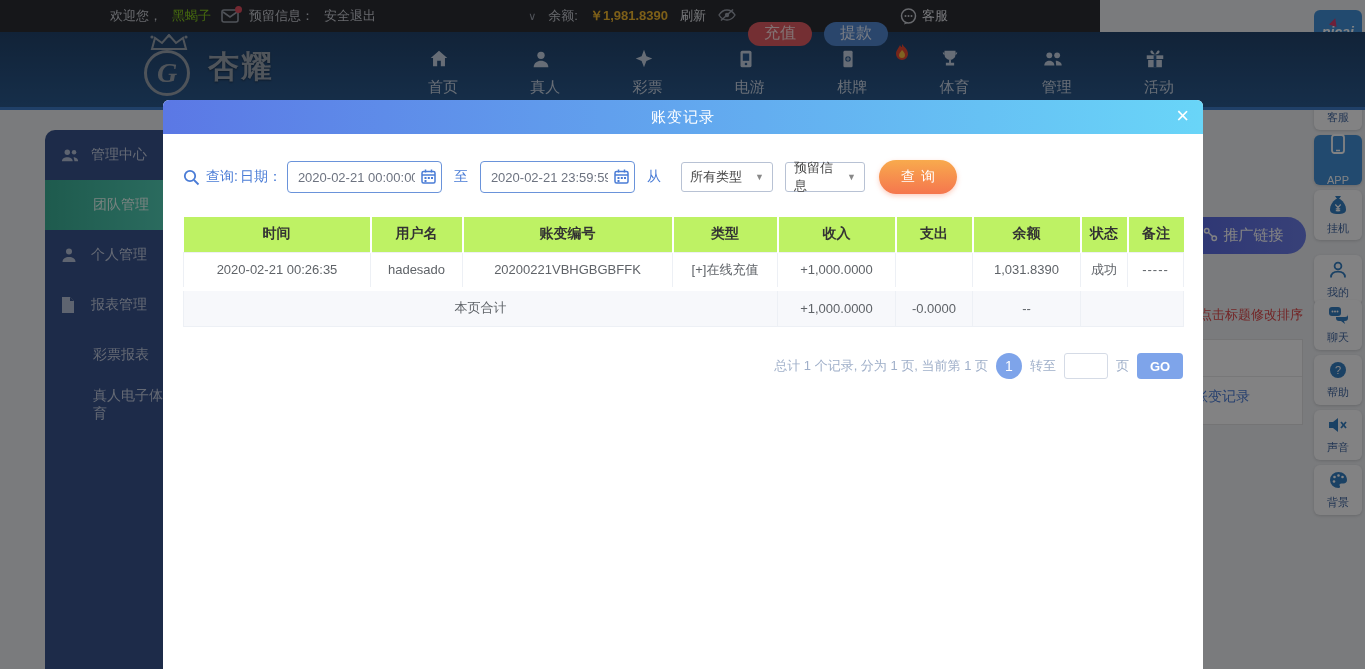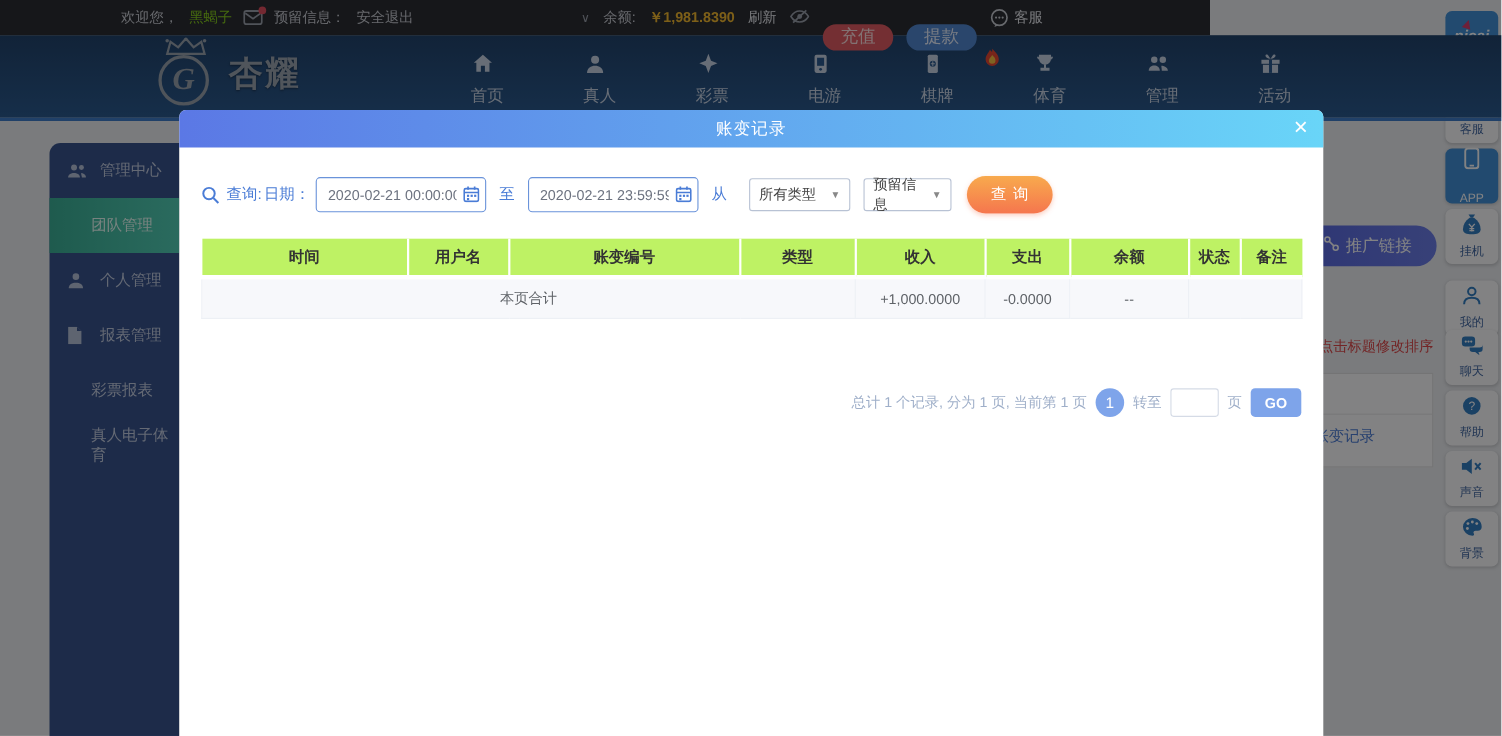--- a/index.html
+++ b/index.html
@@ -43,26 +43,26 @@
   .nav-item .nlabel { font-size:15px; }
   .nav-item svg { fill:#c9d5e4; }
   .hot-badge { position:absolute; right:4px; top:2px; }
 
   
   .sidebar { position:absolute; left:45px; top:130px; width:118px; height:539px;
              background:#35508a; border-radius:10px 0 0 0; z-index:5; }
   .side-item { height:50px; display:flex; align-items:center; color:#c3cde0; font-size:14px; cursor:pointer; }
   .side-item .sicon { width:28px; margin-left:16px; display:flex; }
   .side-item .slabel { margin-left:2px; }
-  .side-item.sub .slabel { margin-left:38px; }
+  .side-item.sub .slabel { margin-left:48px; }
   .side-item.active { background:linear-gradient(90deg,#37b094 0%,#4fd0b5 100%); color:#eafff7; }
   .side-item svg { fill:#b7c3d8; }
 
   
-  .promo-btn { position:absolute; left:1180px; top:205px; width:126px; height:37px; border-radius:19px;
+  .promo-btn { position:absolute; left:1180px; top:217px; width:126px; height:37px; border-radius:19px;
                background:linear-gradient(90deg,#5566e0,#6a7ce8); color:#fff; font-size:15px;
                display:flex; align-items:center; justify-content:center; gap:6px; z-index:4; cursor:pointer; }
   .sort-hint { position:absolute; left:1186px; top:306px; font-size:13px; color:#e04444; z-index:4; white-space:nowrap; }
   .bg-panel { position:absolute; left:560px; top:339px; width:743px; height:86px; background:#fff;
               border:1px solid #e2e2e2; z-index:4; }
   .bg-panel .divider { position:absolute; left:0; top:36px; width:100%; height:1px; background:#e8e8e8; }
   .bg-record-link { position:absolute; left:633px; top:48px; font-size:14px; color:#4a7cd6; cursor:pointer; }
 
   
   .rightbar { position:absolute; right:3px; top:0; width:48px; z-index:6; }
@@ -455,20 +455,31 @@
           <th>账变编号</th>
           <th>类型</th>
           <th>收入</th>
           <th>支出</th>
           <th>余额</th>
           <th>状态</th>
           <th>备注</th>
         </tr>
       </thead>
       <tbody>
+        <tr>
+          <td>2020-02-21 00:26:35</td>
+          <td>hadesado</td>
+          <td>20200221VBHGBGBFFK</td>
+          <td>[+]在线充值</td>
+          <td class="income">+1,000.0000</td>
+          <td></td>
+          <td>1,031.8390</td>
+          <td>成功</td>
+          <td class="remark">-----</td>
+        </tr>
         <tr class="summary">
           <td colspan="4">本页合计</td>
           <td>+1,000.0000</td>
           <td>-0.0000</td>
           <td>--</td>
           <td colspan="2"></td>
         </tr>
       </tbody>
     </table>
 

